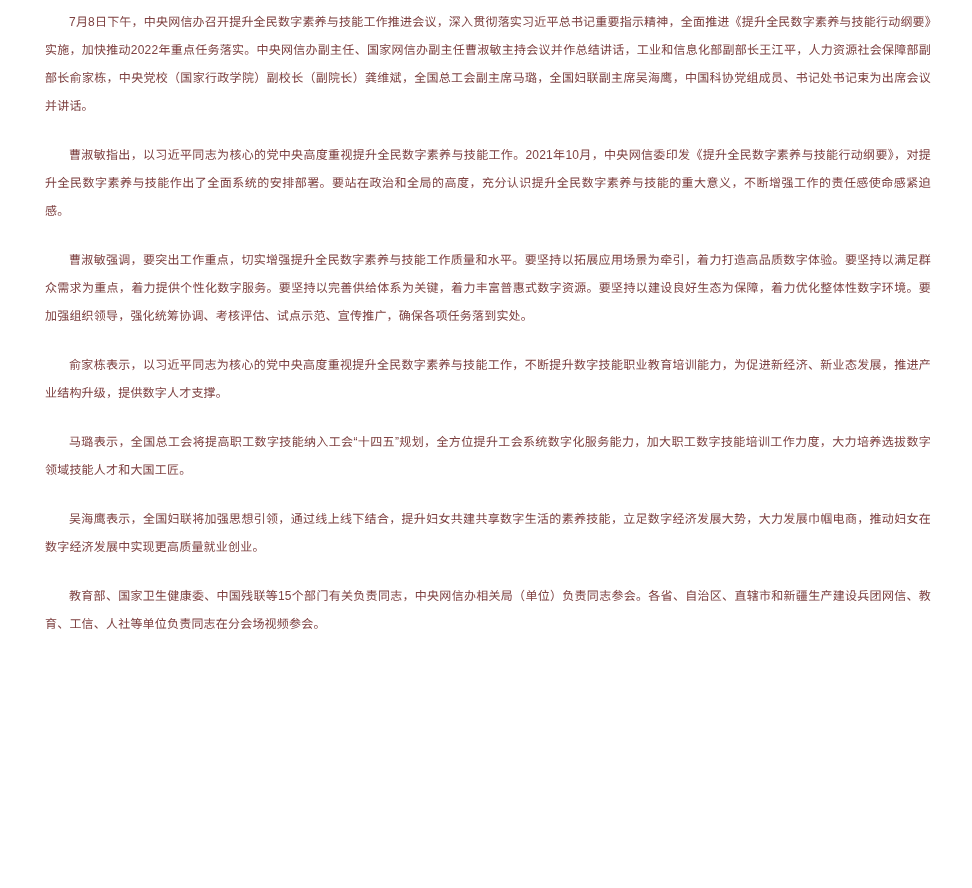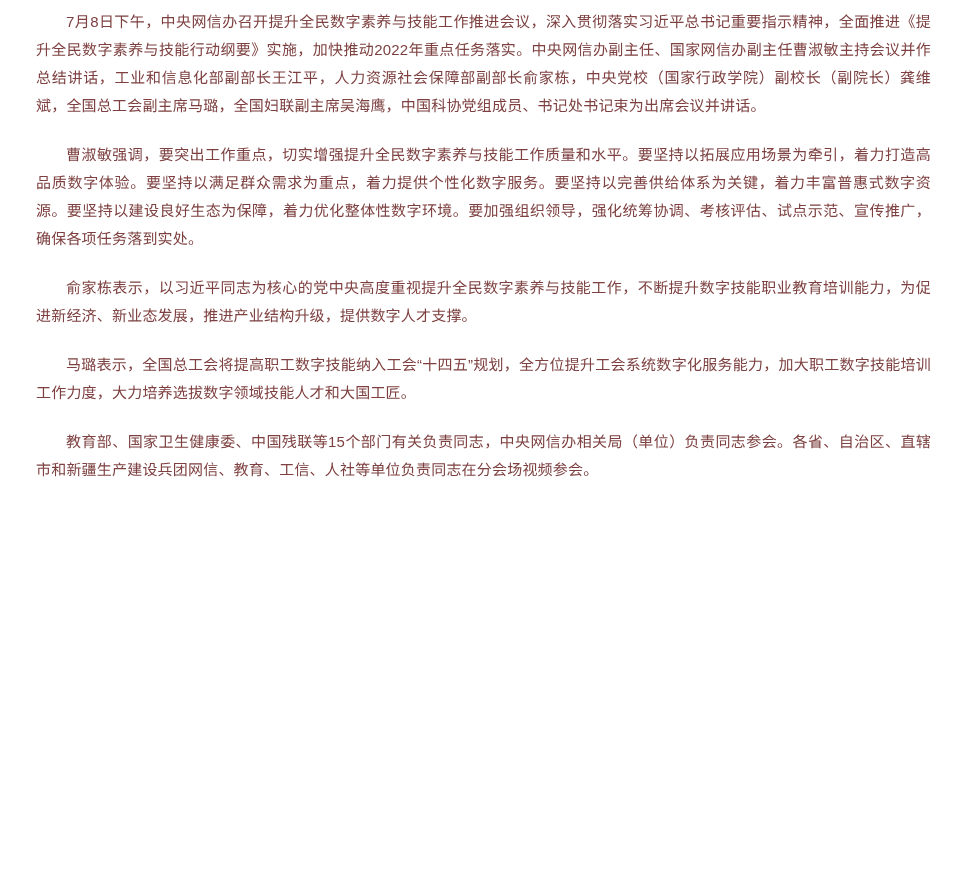--- a/index.html
+++ b/index.html
@@ -12,31 +12,33 @@
     height: 888px;
     overflow: hidden;
     font-family: "Liberation Sans", "DejaVu Sans", sans-serif;
   }
   .article {
     box-sizing: border-box;
     width: 972px;
     padding: 8px 41px 0 30px;
   }
   .article p {
-    margin: 0 0 21px 6px;
-    font-size: 15px;
+    margin: 0 0 21px 15px;
+    font-size: 12px;
     line-height: 28px;
     text-indent: 2em;
     text-align: justify;
     letter-spacing: 0.2px;
     word-break: break-all;
   }
 </style>
 </head>
 <body style="background: rgb(255, 255, 255); color: rgb(126, 64, 64);">
 
 <main class="article">
   <p>7月8日下午，中央网信办召开提升全民数字素养与技能工作推进会议，深入贯彻落实习近平总书记重要指示精神，全面推进《提升全民数字素养与技能行动纲要》实施，加快推动2022年重点任务落实。中央网信办副主任、国家网信办副主任曹淑敏主持会议并作总结讲话，工业和信息化部副部长王江平，人力资源社会保障部副部长俞家栋，中央党校（国家行政学院）副校长（副院长）龚维斌，全国总工会副主席马璐，全国妇联副主席吴海鹰，中国科协党组成员、书记处书记束为出席会议并讲话。</p>
+  <p>曹淑敏指出，以习近平同志为核心的党中央高度重视提升全民数字素养与技能工作。2021年10月，中央网信委印发《提升全民数字素养与技能行动纲要》，对提升全民数字素养与技能作出了全面系统的安排部署。要站在政治和全局的高度，充分认识提升全民数字素养与技能的重大意义，不断增强工作的责任感使命感紧迫感。</p>
   <p>曹淑敏强调，要突出工作重点，切实增强提升全民数字素养与技能工作质量和水平。要坚持以拓展应用场景为牵引，着力打造高品质数字体验。要坚持以满足群众需求为重点，着力提供个性化数字服务。要坚持以完善供给体系为关键，着力丰富普惠式数字资源。要坚持以建设良好生态为保障，着力优化整体性数字环境。要加强组织领导，强化统筹协调、考核评估、试点示范、宣传推广，确保各项任务落到实处。</p>
   <p>俞家栋表示，以习近平同志为核心的党中央高度重视提升全民数字素养与技能工作，不断提升数字技能职业教育培训能力，为促进新经济、新业态发展，推进产业结构升级，提供数字人才支撑。</p>
   <p>马璐表示，全国总工会将提高职工数字技能纳入工会“十四五”规划，全方位提升工会系统数字化服务能力，加大职工数字技能培训工作力度，大力培养选拔数字领域技能人才和大国工匠。</p>
+  <p>吴海鹰表示，全国妇联将加强思想引领，通过线上线下结合，提升妇女共建共享数字生活的素养技能，立足数字经济发展大势，大力发展巾帼电商，推动妇女在数字经济发展中实现更高质量就业创业。</p>
   <p>教育部、国家卫生健康委、中国残联等15个部门有关负责同志，中央网信办相关局（单位）负责同志参会。各省、自治区、直辖市和新疆生产建设兵团网信、教育、工信、人社等单位负责同志在分会场视频参会。</p>
 </main>
 
 </body></html>

